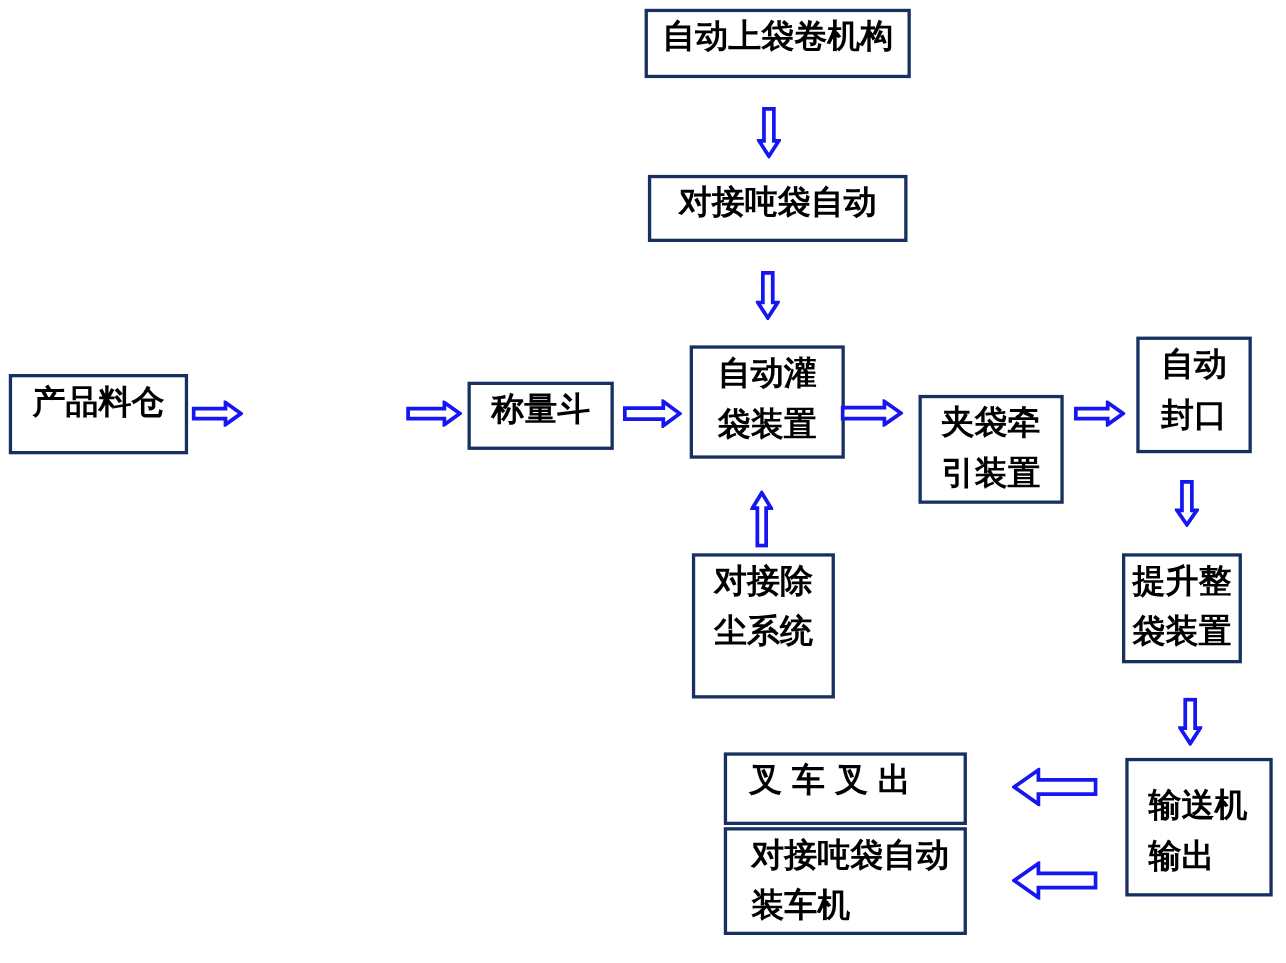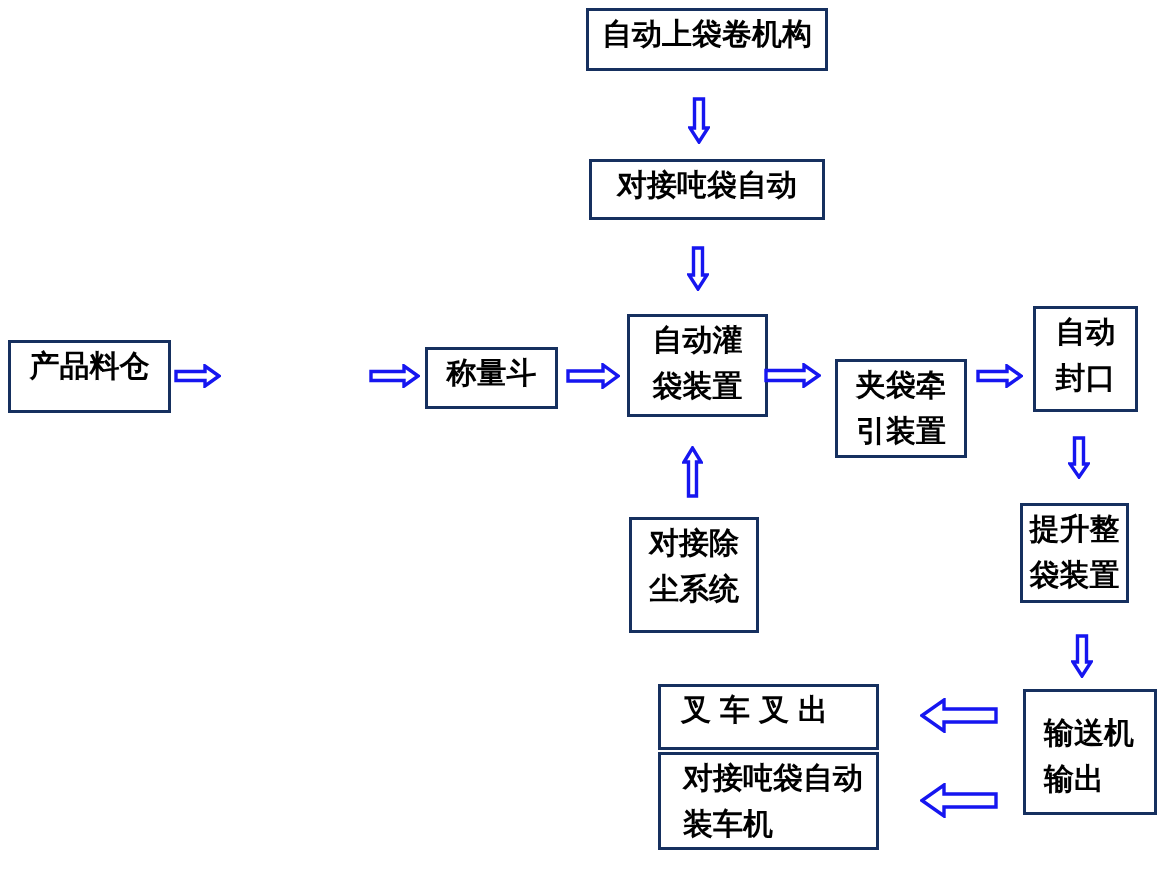--- a/index.html
+++ b/index.html
@@ -21,21 +21,21 @@
   .arrow { position:absolute; display:block; }
 
   #n-bag-roll      { left:586px;  top:8px;   width:242px; height:63px; }
   #n-bag-supply    { left:589px;  top:159px; width:236px; height:61px; }
   #n-product-silo  { left:8px;    top:340px; width:163px; height:73px; }
   #n-quantify      { left:228px;  top:345px; width:135px; height:63px; }
   #n-weigh         { left:425px;  top:347px; width:133px; height:62px; }
   #n-fill          { left:627px;  top:314px; width:141px; height:103px; }
   #n-clamp         { left:835px;  top:315px; width:132px; height:99px;margin-top:44px; }
   #n-seal          { left:1033px; top:306px; width:105px; height:106px; }
-  #n-dust          { left:629px;  top:517px; width:130px; height:116px; }
+  #n-dust          { left:629px;  top:503px; width:130px; height:132px; }
   #n-lift          { left:1020px; top:503px; width:109px; height:100px; }
   #n-conveyor      { left:1023px; top:689px; width:134px; height:126px;
                      align-items:center; padding-top:8px; padding-left:18px; }
   #n-forklift      { left:658px;  top:684px; width:221px; height:66px;
                      padding-left:20px; letter-spacing:9px; }
   #n-truckloader   { left:658px;  top:752px; width:221px; height:98px;
                      padding-left:22px; }
 </style>
 </head>
 <body>

